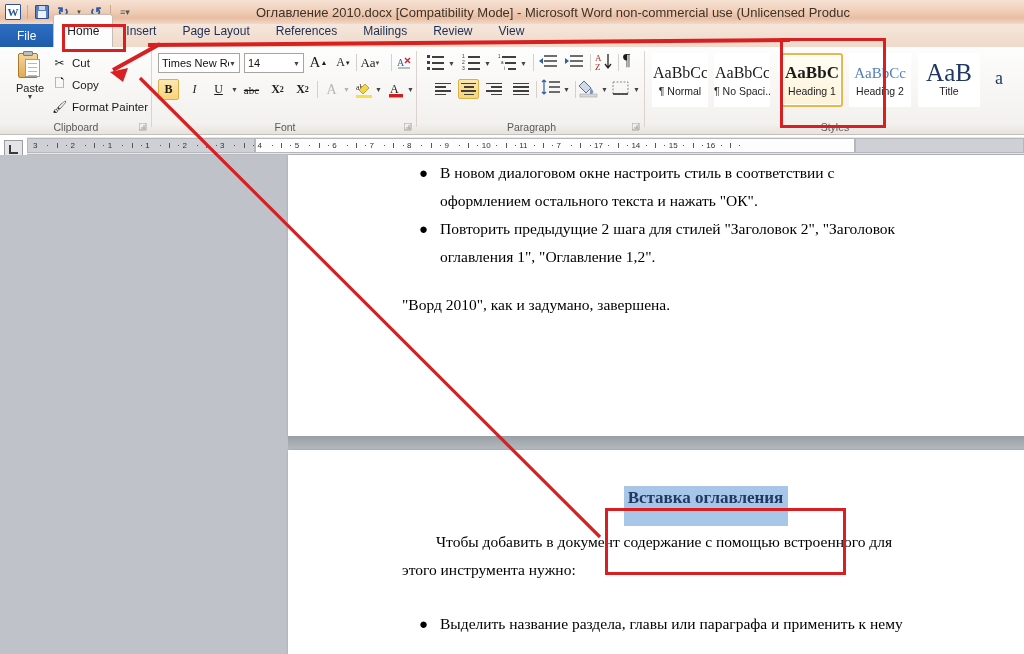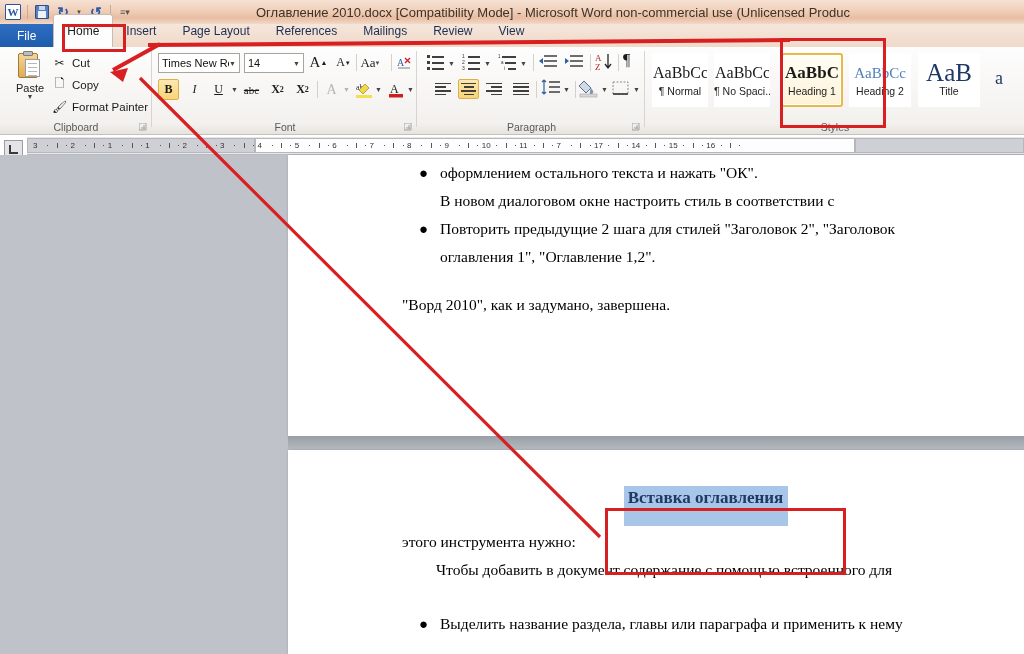--- a/index.html
+++ b/index.html
@@ -576,22 +576,22 @@
     </div>
 
   <div class="workspace">
 
     <div class="page" style="top:0px; height:281px;">
       <div class="doc p-body" style="left:118px; top:4px; width:600px;">
 
         <div class="bullet-row">
           <div class="bul">●</div>
           <div class="txt">
+            <div>В новом диалоговом окне настроить стиль в соответствии с</div>
             <div>оформлением остального текста и нажать "ОК".</div>
-            <div>В новом диалоговом окне настроить стиль в соответствии с</div>
           </div>
         </div>
 
         <div class="bullet-row">
           <div class="bul">●</div>
           <div class="txt">
             <div>Повторить предыдущие 2 шага для стилей "Заголовок 2", "Заголовок</div>
             <div>оглавления 1", "Оглавление 1,2".</div>
           </div>
         </div>
@@ -603,22 +603,22 @@
     </div>
 
     <div class="gap" style="top:281px;"></div>
 
     <div class="page" style="top:295px; height:204px;">
       <div class="doc" style="left:118px; top:36px; width:600px;">
         <div style="text-align:center;">
           <span class="heading-sel">Вставка оглавления</span>
         </div>
         <div class="p-body" style="margin-top:2px;">
+          <div style="text-indent:30px;">Чтобы добавить в документ содержание с помощью встроенного для</div>
           <div style="margin-left:-4px;">этого инструмента нужно:</div>
-          <div style="text-indent:30px;">Чтобы добавить в документ содержание с помощью встроенного для</div>
         </div>
         <div class="bullet-row p-body" style="margin-top:26px;">
           <div class="bul">●</div>
           <div class="txt">Выделить название раздела, главы или параграфа и применить к нему</div>
         </div>
       </div>
     </div>
   </div>
 
   <div class="redbox" style="left:62px; top:24px; width:64px; height:28px;"></div>

